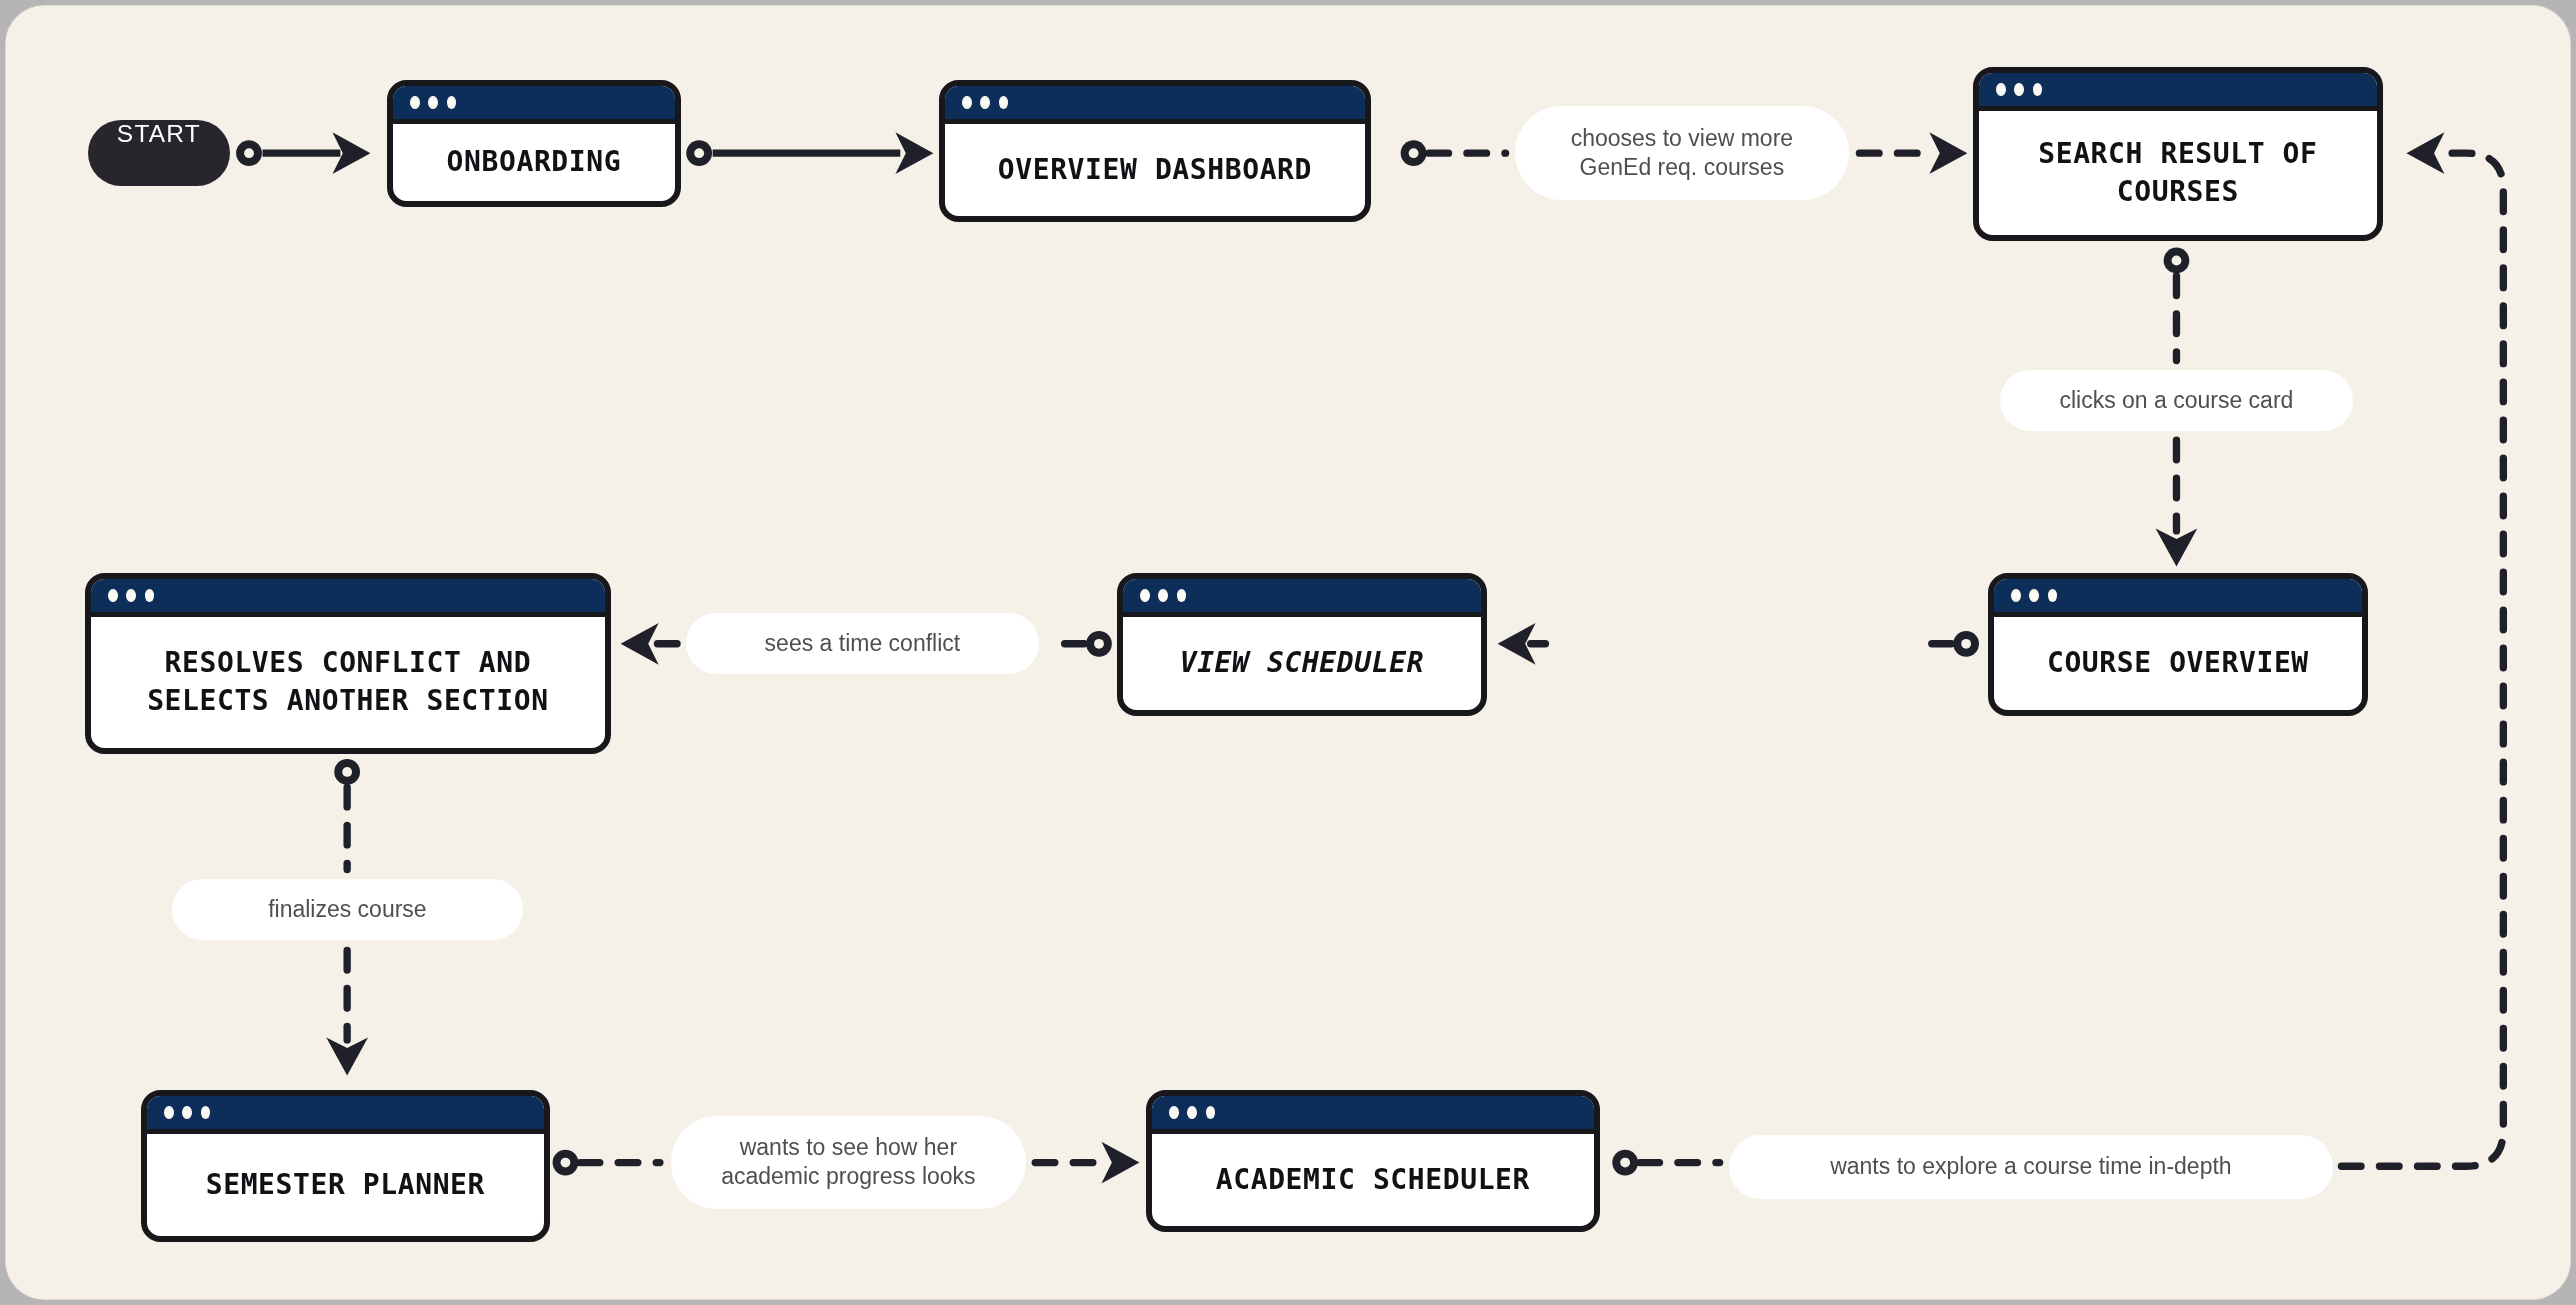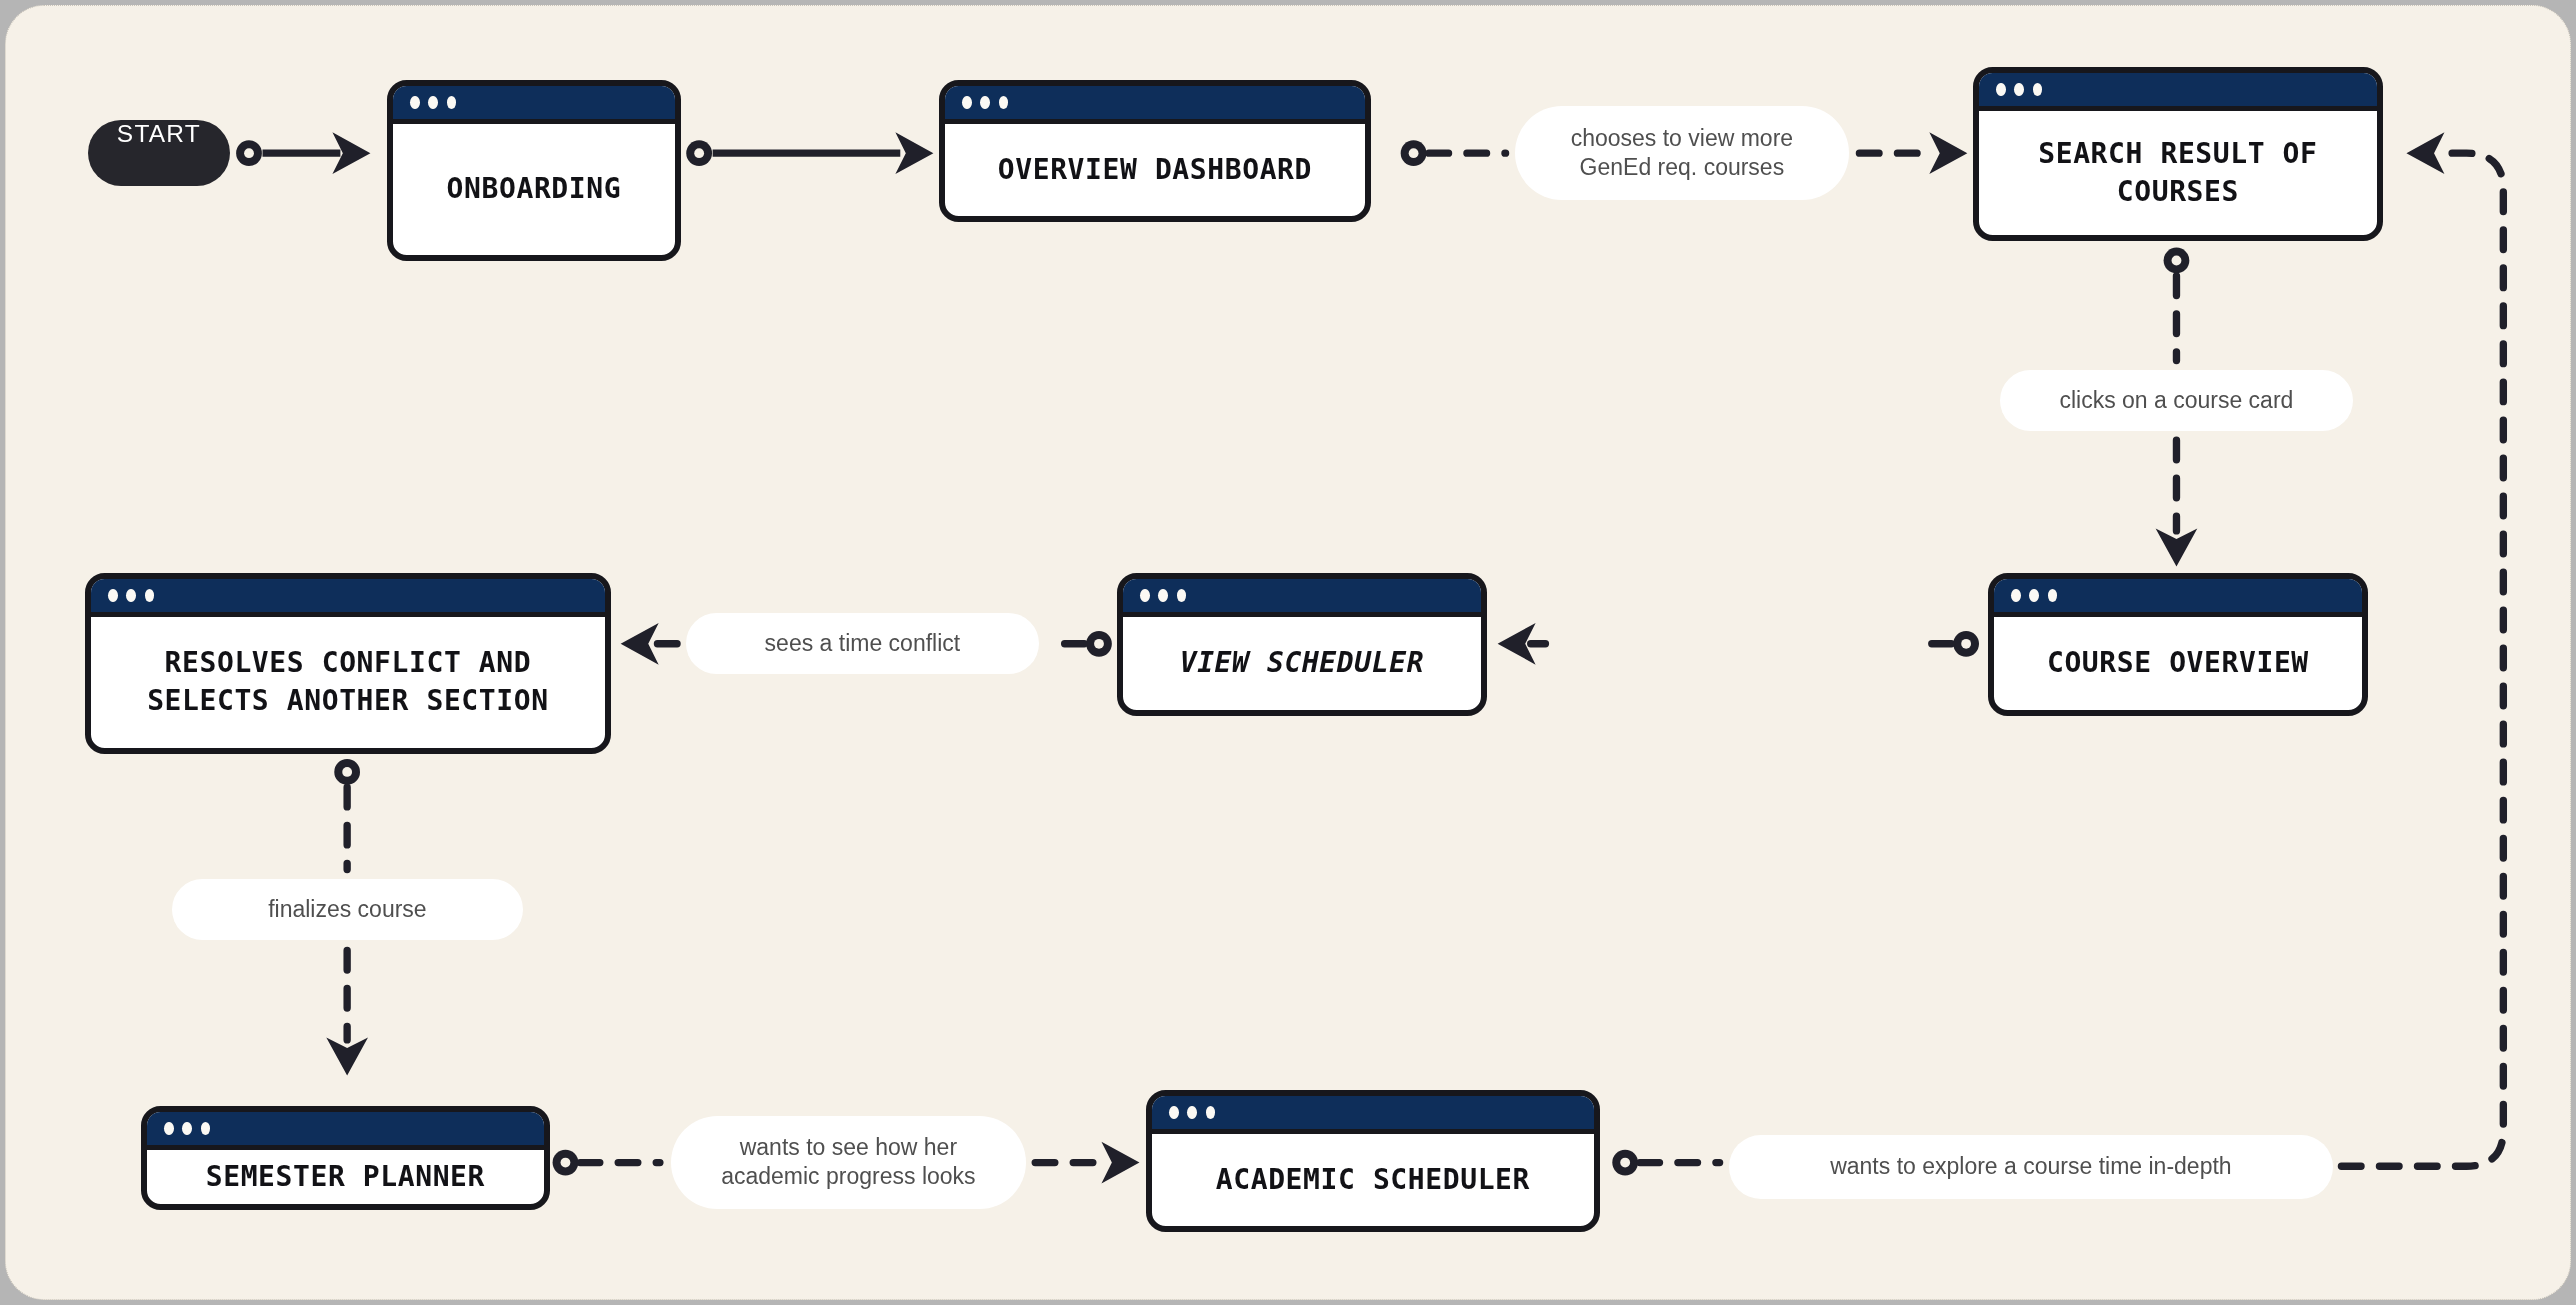--- a/index.html
+++ b/index.html
@@ -60,27 +60,27 @@
   .ntitle {
     font-family: "DejaVu Sans Mono", monospace;
     font-weight: 700;
     font-size: 28px;
     line-height: 38px;
     letter-spacing: 0.6px;
     color: #121216;
     text-align: center;
     white-space: pre-line;
   }
-  .n-onboarding  { left: 381px;  top: 74px;  width: 294px; height: 181px; }
+  .n-onboarding  { left: 381px;  top: 74px;  width: 294px; height: 127px; }
   .n-overview    { left: 933px; top: 74px;  width: 432px; height: 142px; }
   .n-search      { left: 1967px; top: 61px;   width: 410px; height: 174px; }
   .n-resolves    { left: 79px;  top: 567px;  width: 526px; height: 181px; }
   .n-scheduler   { left: 1111px; top: 567px;  width: 370px; height: 143px; font-style: italic; }
   .n-courseover  { left: 1982px; top: 567px;  width: 380px; height: 143px; }
-  .n-semester    { left: 135px;  top: 1084px; width: 409px; height: 104px; margin-top: 16px; }
+  .n-semester    { left: 135px;  top: 1084px; width: 409px; height: 152px; }
   .n-trajectory  { left: 1140px; top: 1084px; width: 454px; height: 142px; }
 
   
   .start-pill {
     position: absolute;
     z-index: 2;
     left: 82px; top: 114px;
     width: 142px; height: 66px;
     background: #26262c;
     border-radius: 33px;

